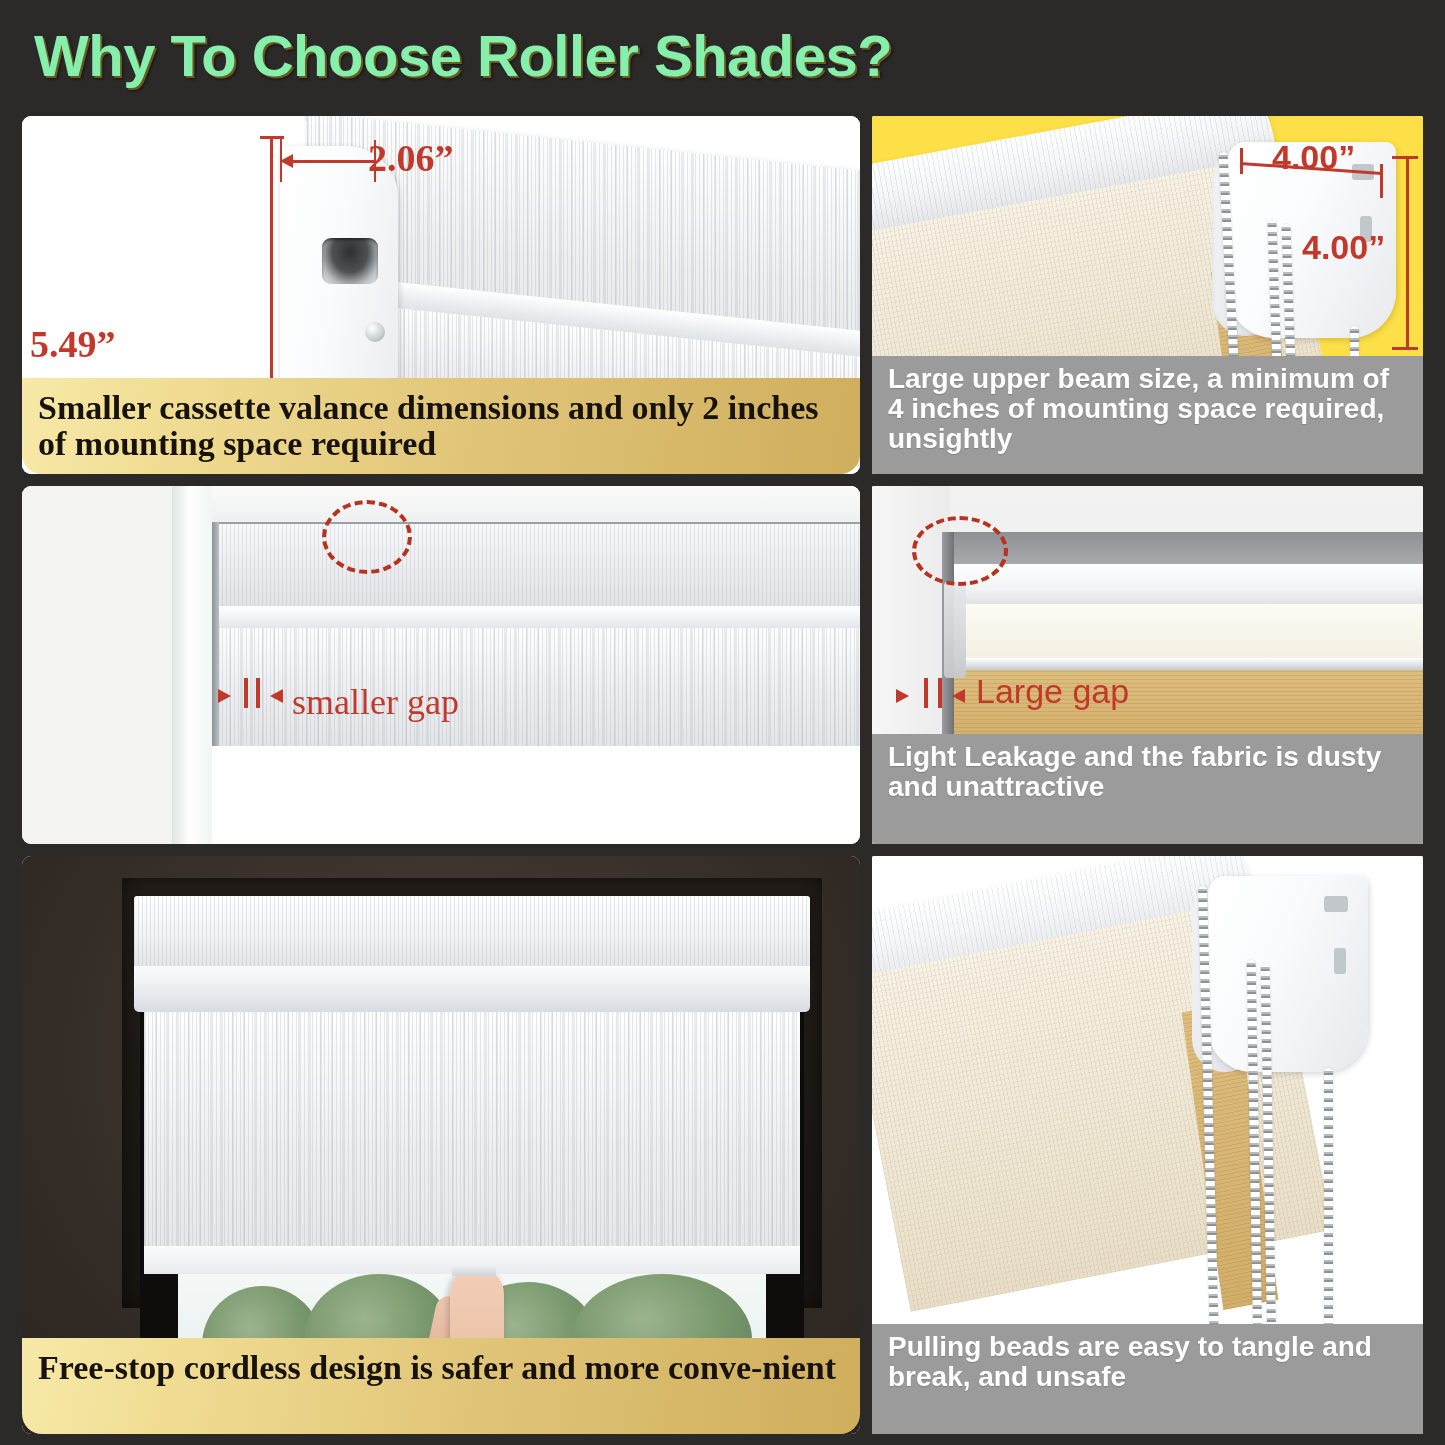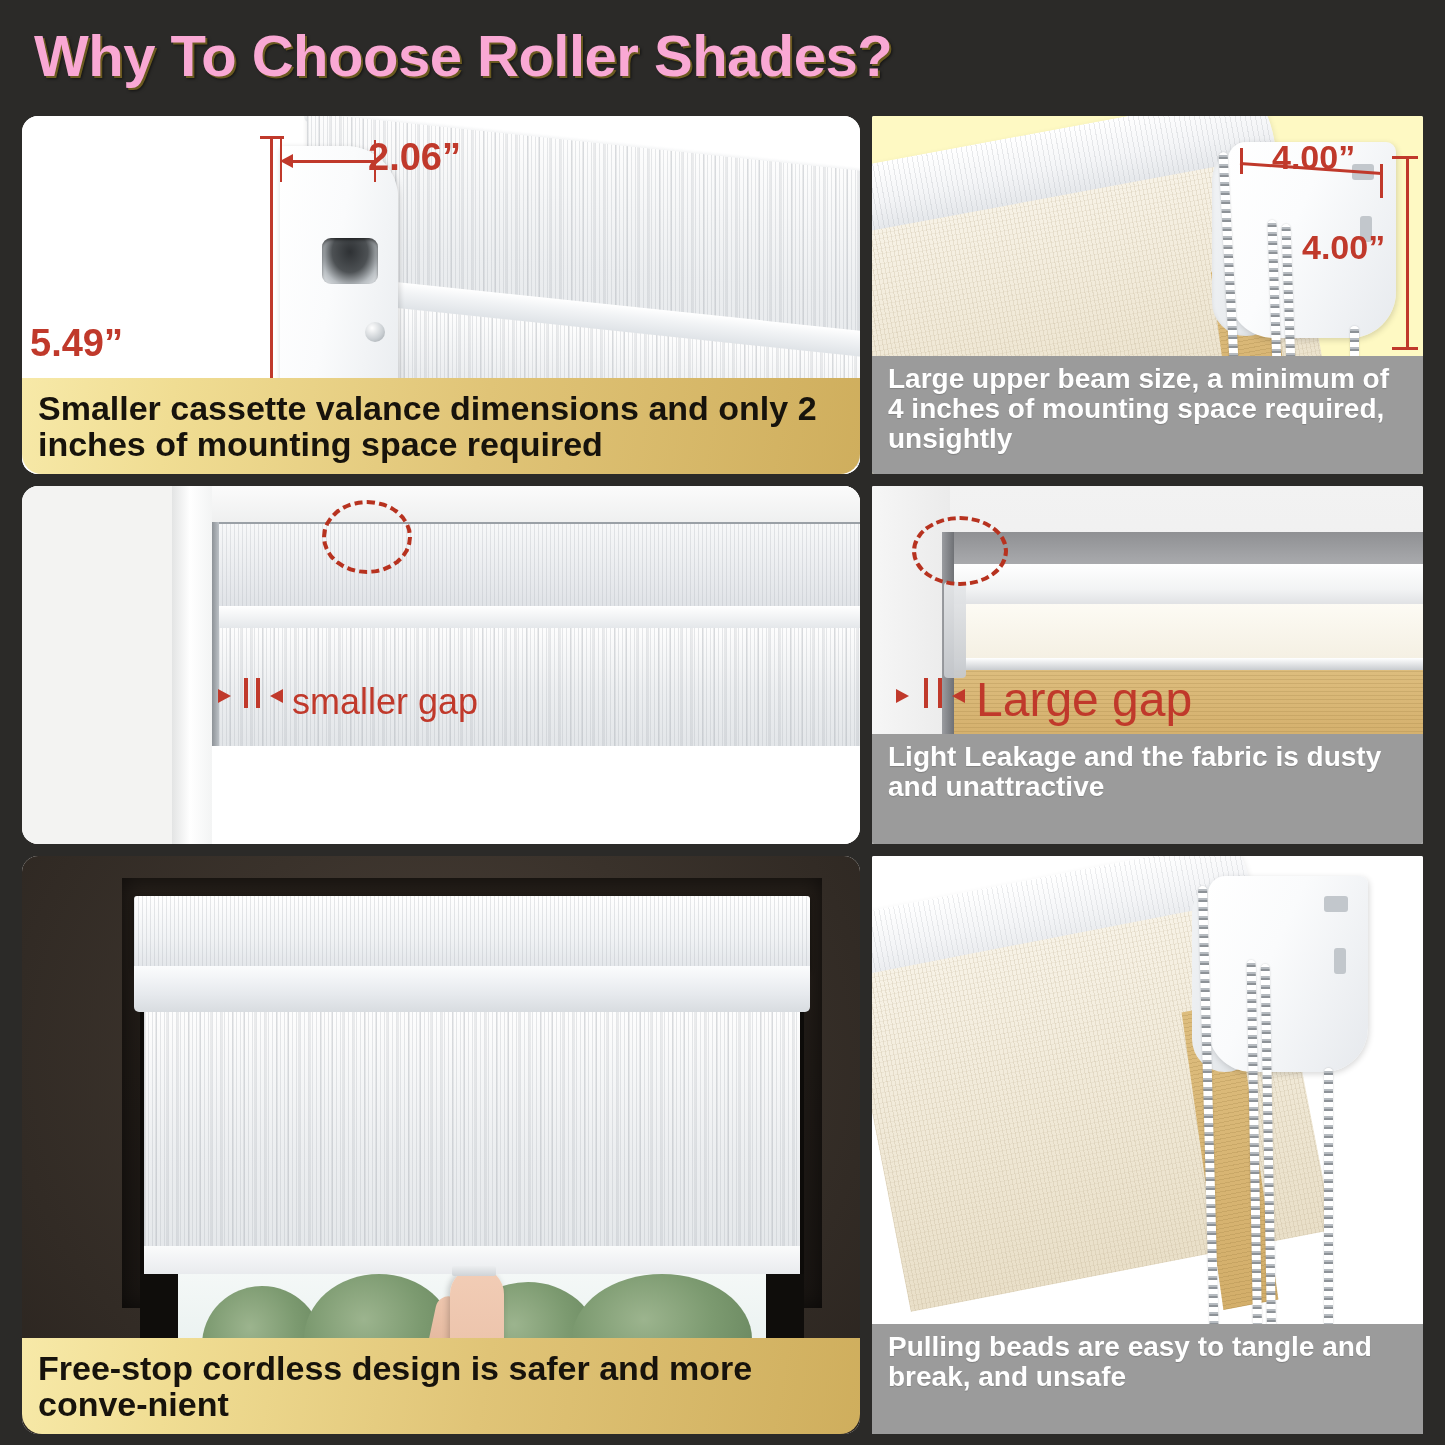--- a/index.html
+++ b/index.html
@@ -9,30 +9,30 @@
     font-family:"Liberation Sans","DejaVu Sans",sans-serif;
     overflow:hidden;
   }
   .page{position:relative;width:1445px;height:1445px;background:#2b2a28;}
 
   
   .title{
     position:absolute;left:34px;top:22px;
     font-size:58px;font-weight:bold;
     letter-spacing:-0.5px;
-    color:#f9a8d4;
+    color:#86efac;
     text-shadow:2px 2px 0 #6b5a20, 3px 3px 3px rgba(0,0,0,.55);
     white-space:nowrap;
   }
 
   
   .grid{position:absolute;left:0;top:108px;width:1445px;height:1337px;}
 
   .panel{position:absolute;overflow:hidden;background:#fff;}
-  .panel.left{border-radius:16px;}
+  .panel.left{border-radius:9px;font-family:Liberation Serif, serif;}
   .panel.right{border-radius:2px;}
 
   
   .col-l{left:22px;width:838px;}
   .col-r{left:872px;width:551px;}
 
   
   .row1{top:8px;height:358px;}
   .row2{top:378px;height:358px;}
   .row3{top:748px;height:578px;}
@@ -296,21 +296,21 @@
         <div class="dimline" style="left:248px;top:20px;width:3px;height:302px;"></div>
         <div class="tick" style="left:238px;top:20px;width:24px;height:3px;"></div>
         <div class="tick" style="left:238px;top:319px;width:24px;height:3px;"></div>
         <div class="dimtxt" style="left:8px;top:206px;font-size:38px;">5.49”</div>
       </div>
 
       <div class="cap gold nosel">Smaller cassette valance dimensions and only 2 inches of mounting space required</div>
     </div>
 
     <div class="panel right col-r row1">
-      <div class="photo" style="background:#fef9c3;">
+      <div class="photo" style="background:#fde047;">
 
         <div class="p2-roll"></div>
         <div class="p2-fabric fab-beige"></div>
         <div class="p2-tan fab-tan"></div>
 
         <div class="p2-bracket2"></div>
         <div class="p2-bracket"></div>
         <div class="p2-notch" style="left:480px;top:48px;width:22px;height:16px;"></div>
         <div class="p2-notch" style="left:488px;top:100px;width:12px;height:26px;"></div>
 
@@ -365,21 +365,21 @@
         <div class="p4-wallL"></div>
         <div class="p4-jambedge"></div>
         <div class="p4-clip"></div>
 
         <div class="dash-ell" style="left:40px;top:30px;width:88px;height:62px;"></div>
 
         <div class="arrowR" style="left:24px;top:203px;"></div>
         <div class="tick" style="left:52px;top:192px;width:4px;height:30px;"></div>
         <div class="tick" style="left:66px;top:192px;width:4px;height:30px;"></div>
         <div class="arrowL" style="left:80px;top:203px;"></div>
-        <div class="dimtxt" style="left:104px;top:186px;font-size:48px;font-weight:normal;">Large gap</div>
+        <div class="dimtxt" style="left:104px;top:186px;font-size:34px;font-weight:normal;">Large gap</div>
       </div>
 
       <div class="cap grey nosel">Light Leakage and the fabric is dusty and unattractive</div>
     </div>
 
     <div class="panel left col-l row3">
       <div class="photo">
         <div class="p5-room"></div>
         <div class="p5-frameO"></div>
         <div class="p5-frameI"></div>

